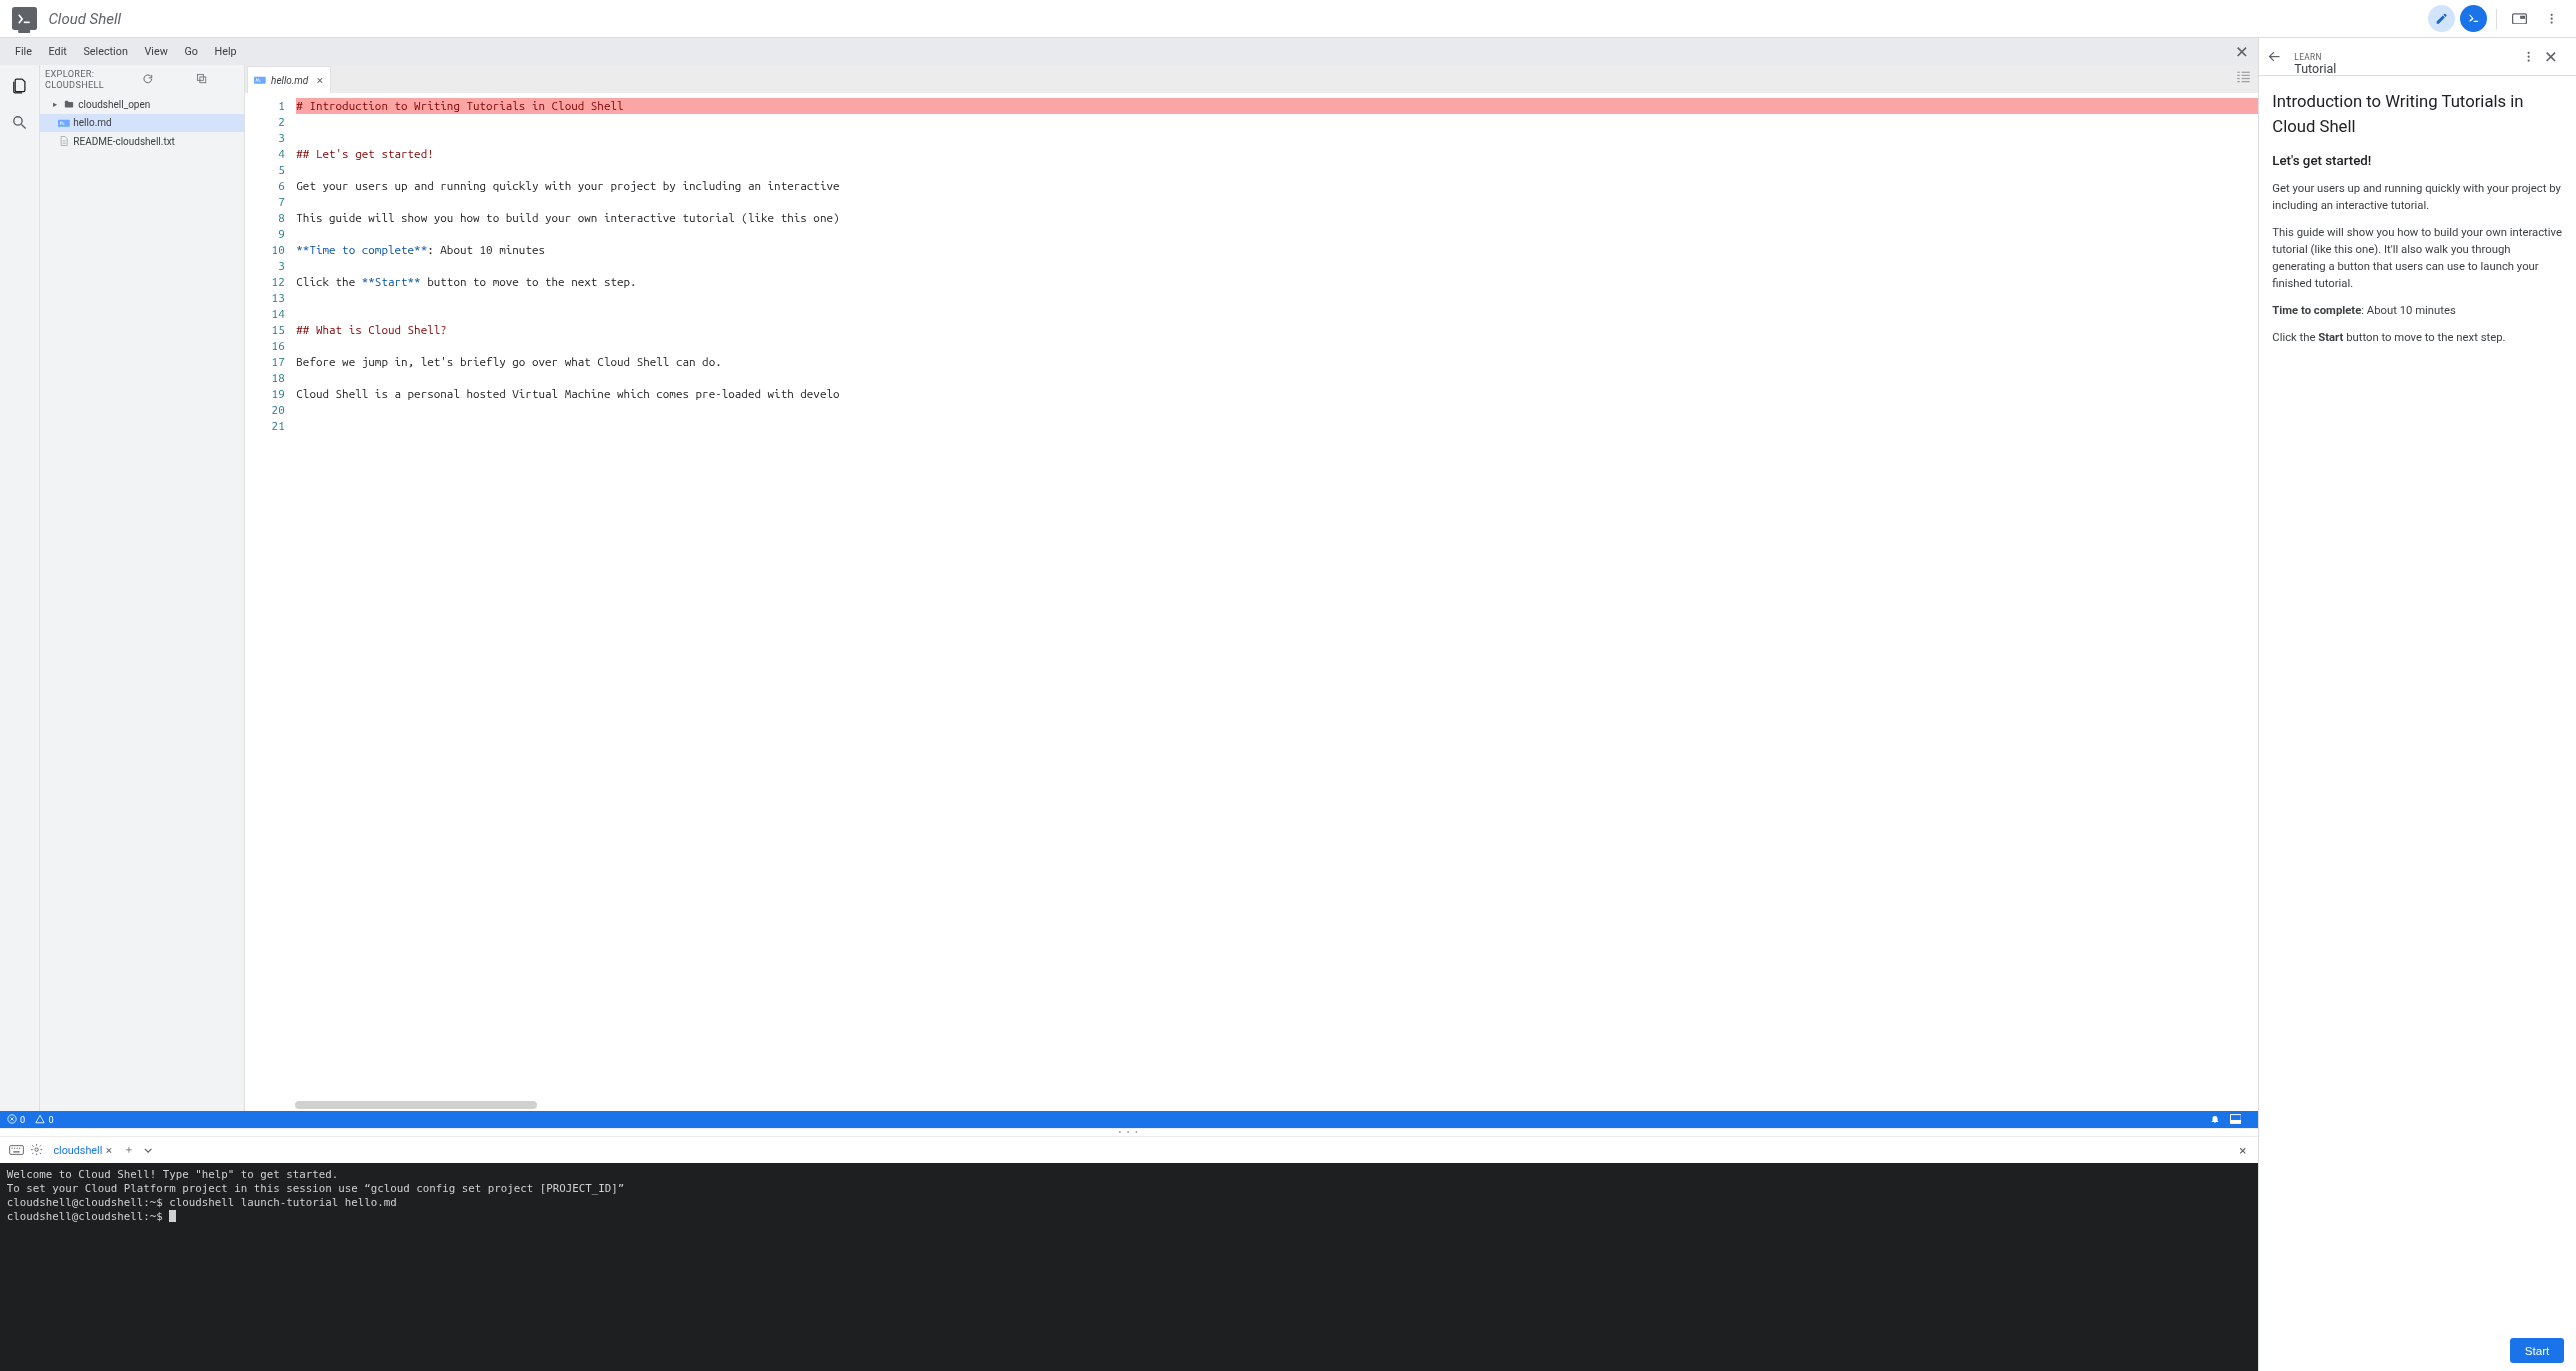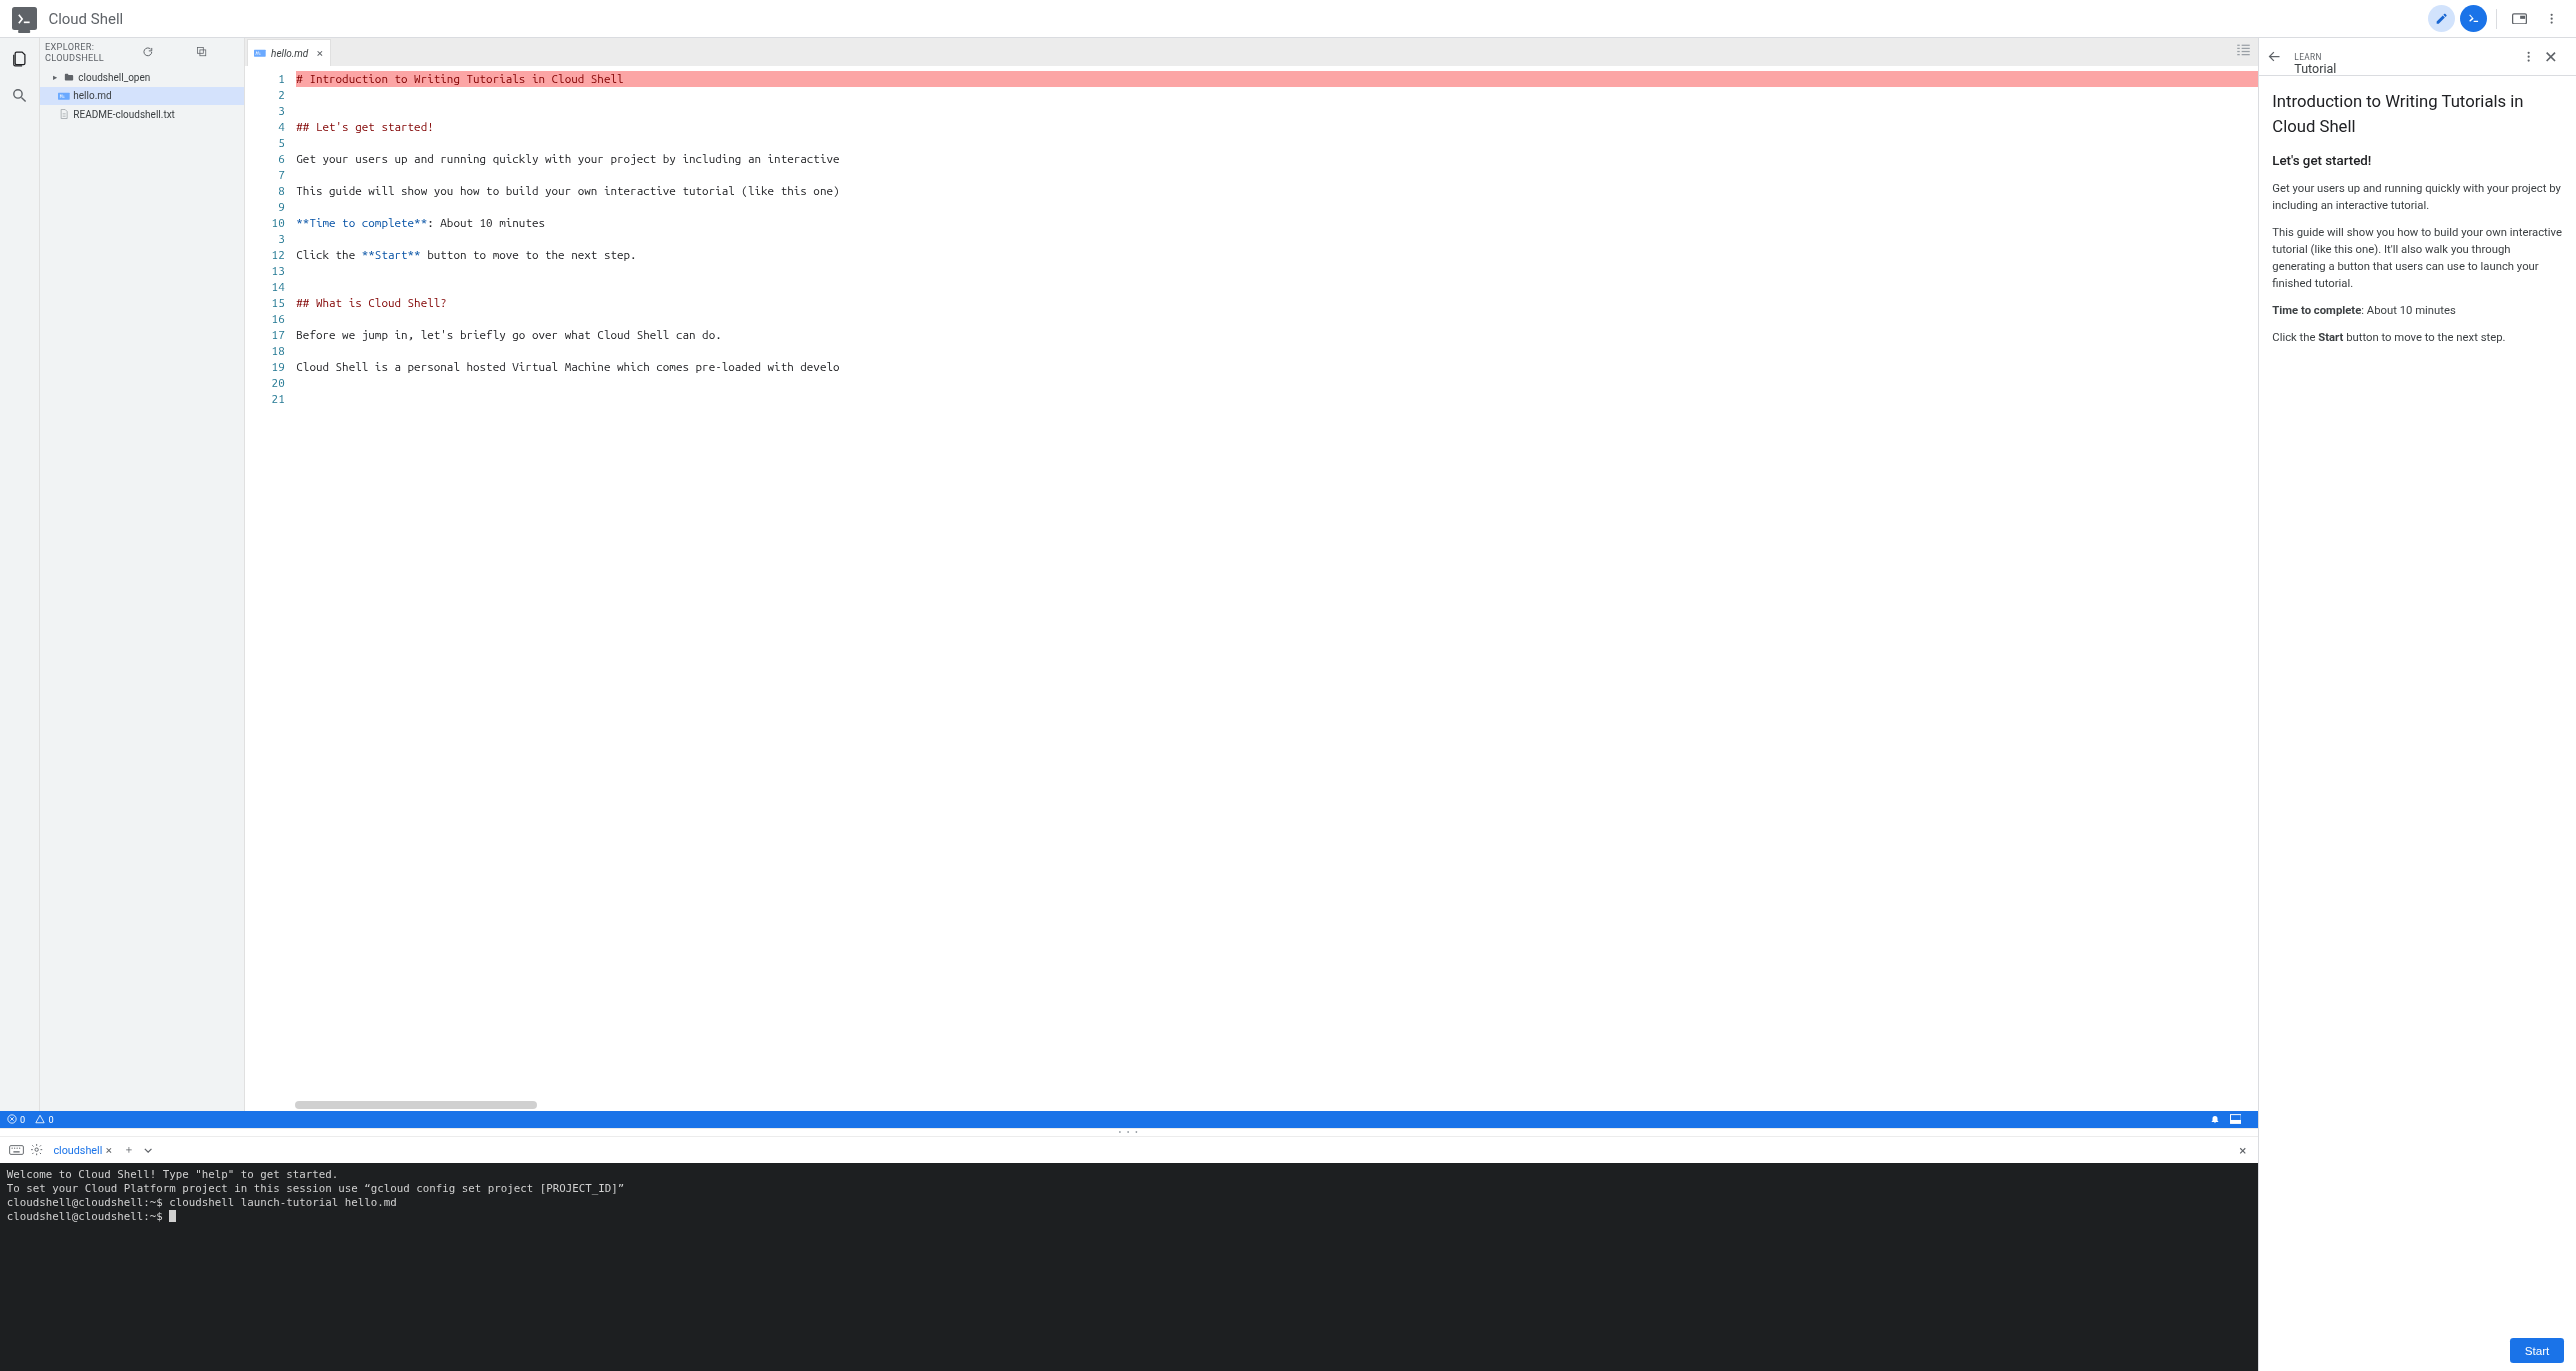--- a/index.html
+++ b/index.html
@@ -3,21 +3,21 @@
 <meta charset="utf-8">
 <style>
   * { box-sizing: border-box; margin: 0; padding: 0; }
   html, body { width: 100%; height: 100%; font-family: "Google Sans", Roboto, Arial, sans-serif; font-size: 10.8px; color: #202124; overflow: hidden; }
   .app { display: flex; flex-direction: column; height: 100%; }
 
   
   .topbar { display: flex; align-items: center; height: 38px; padding: 0 8.3px 0 11.7px; border-bottom: 0.8px solid #dadce0; background: #fff; }
   .topbar .logo-box { width: 25px; height: 23px; background: #5f6368; border-radius: 2.5px; display: flex; align-items: center; justify-content: center; position: relative; }
   .topbar .logo-box::after { content:""; position:absolute; bottom:-3.3px; left:50%; transform:translateX(-50%); width:11.7px; height:3.3px; background:#5f6368; border-radius:0.8px; }
-  .topbar .title { margin-left: 11.7px; font-size: 15px; font-weight: 400; color: #5f6368; }
+  .topbar .title { margin-left: 11.7px; font-size: 15px; font-weight: 400; color: #5f6368; font-style: italic; }
   .topbar .spacer { flex: 1; }
   .topbar .tbtn { width: 27px; height: 27px; border-radius: 50%; display: flex; align-items: center; justify-content: center; margin: 0 2.5px; color:#5f6368; }
   .topbar .tbtn.active-edit { background: #d2e3fc; color:#1967d2; }
   .topbar .tbtn.active-term { background: #1a73e8; color:#fff; }
   .topbar .divider { width:0.8px; height:20px; background:#dadce0; margin:0 6.7px; }
 
   
   .split { flex:1; display:flex; min-height:0; }
   .left { flex:1; display:flex; flex-direction:column; min-width:0; border-right:0.8px solid #dadce0; }
   .right { width: 317px; display:flex; flex-direction:column; background:#fff; }
@@ -134,20 +134,33 @@
           <circle cx="12" cy="12" r="2" fill="currentColor"></circle>
           <circle cx="12" cy="19" r="2" fill="currentColor"></circle>
         </svg>
     </div>
   </div>
 
   <div class="split">
 
     <div class="left">
 
+      <div class="menubar">
+        <span class="mitem">File</span>
+        <span class="mitem">Edit</span>
+        <span class="mitem">Selection</span>
+        <span class="mitem">View</span>
+        <span class="mitem">Go</span>
+        <span class="mitem">Help</span>
+        <span class="closebtn">
+          <svg width="11.7" height="11.7" viewBox="0 0 14 14">
+              <path d="M2 2 L12 12 M12 2 L2 12" stroke="currentColor" stroke-width="2"></path>
+            </svg>
+        </span>
+      </div>
 
       <div class="edbody">
 
         <div class="activity">
           <div class="abtn active">
             <svg width="16.7" height="16.7" viewBox="0 0 24 24">
                 <path fill="none" stroke="currentColor" stroke-width="1.8" d="M8 3h8l4 4v12a2 2 0 0 1-2 2H8a2 2 0 0 1-2-2V5a2 2 0 0 1 2-2z"></path>
                 <path fill="none" stroke="currentColor" stroke-width="1.8" d="M4 7v14a2 2 0 0 0 2 2h10"></path>
               </svg>
           </div>

